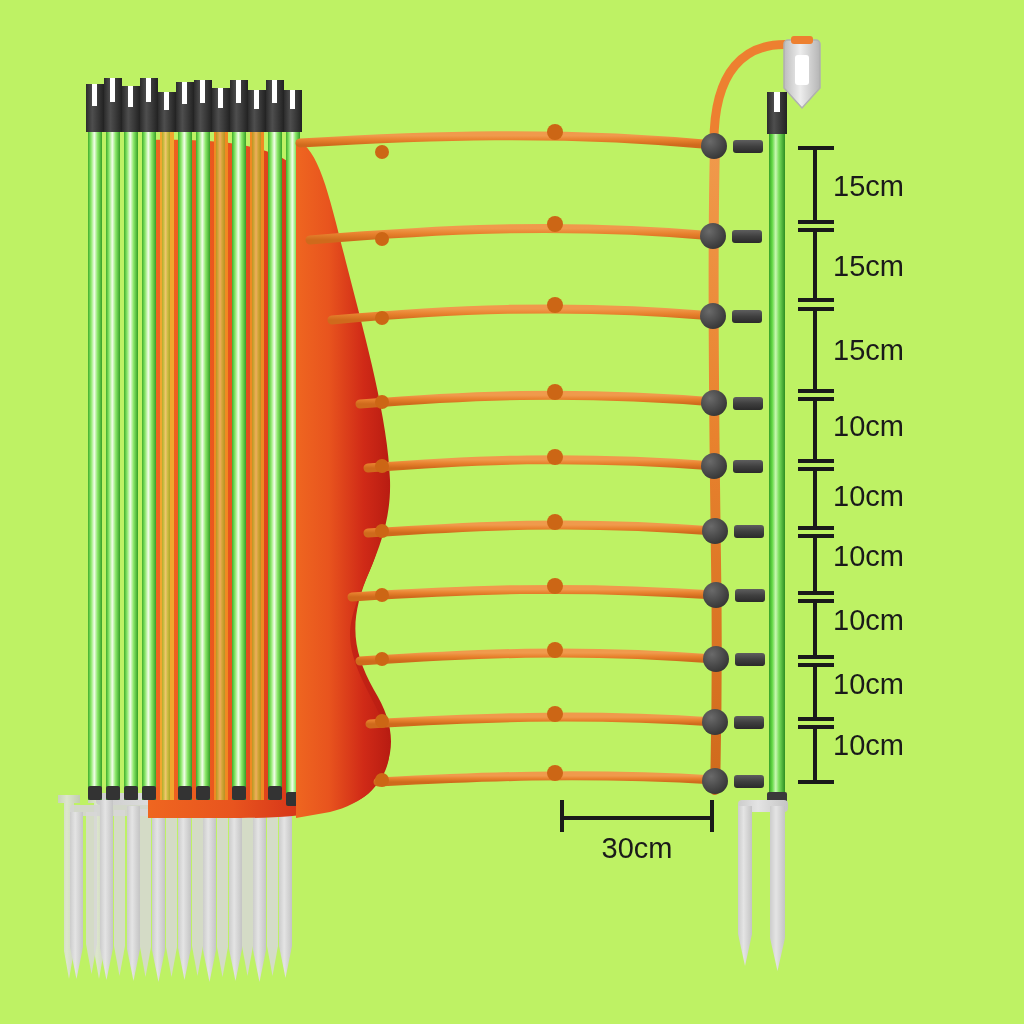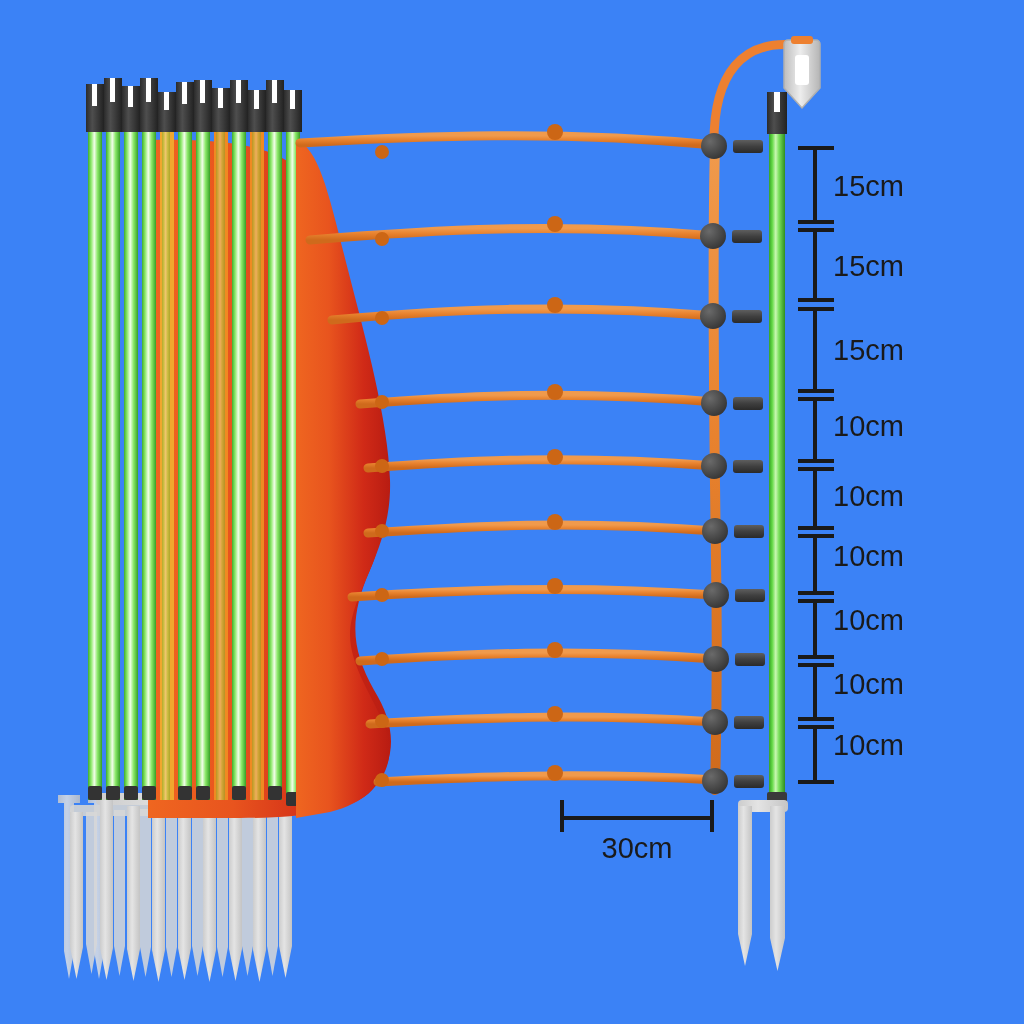--- a/index.html
+++ b/index.html
@@ -11,21 +11,21 @@
     width: 1024px;
     height: 1024px;
     font-family: "Liberation Sans", sans-serif;
     overflow: hidden;
     position: relative;
   }
   #stage {
     position: relative;
     width: 1024px;
     height: 1024px;
-    background: #3b82f6;
+    background: #bef264;
   }
   #diagram {
     position: absolute;
     left: 0;
     top: 0;
     width: 1024px;
     height: 1024px;
   }
   .dim-label {
     font-family: "Liberation Sans", sans-serif;

